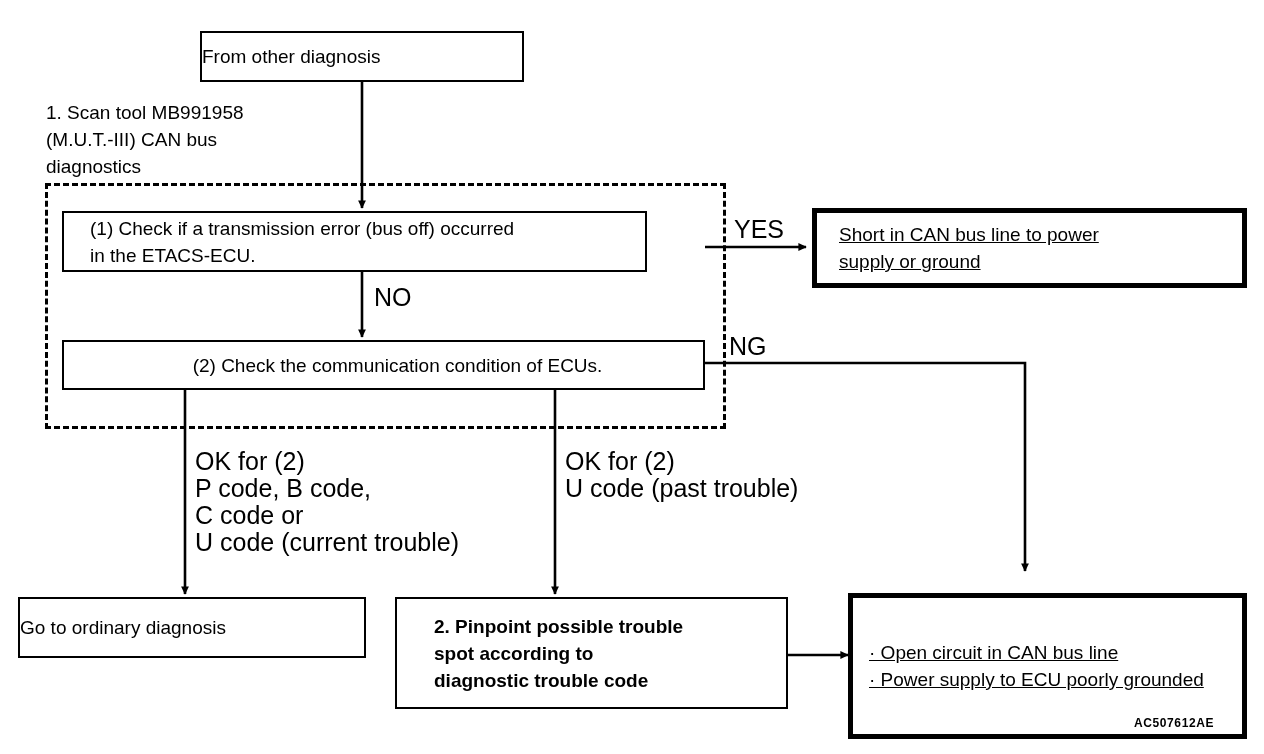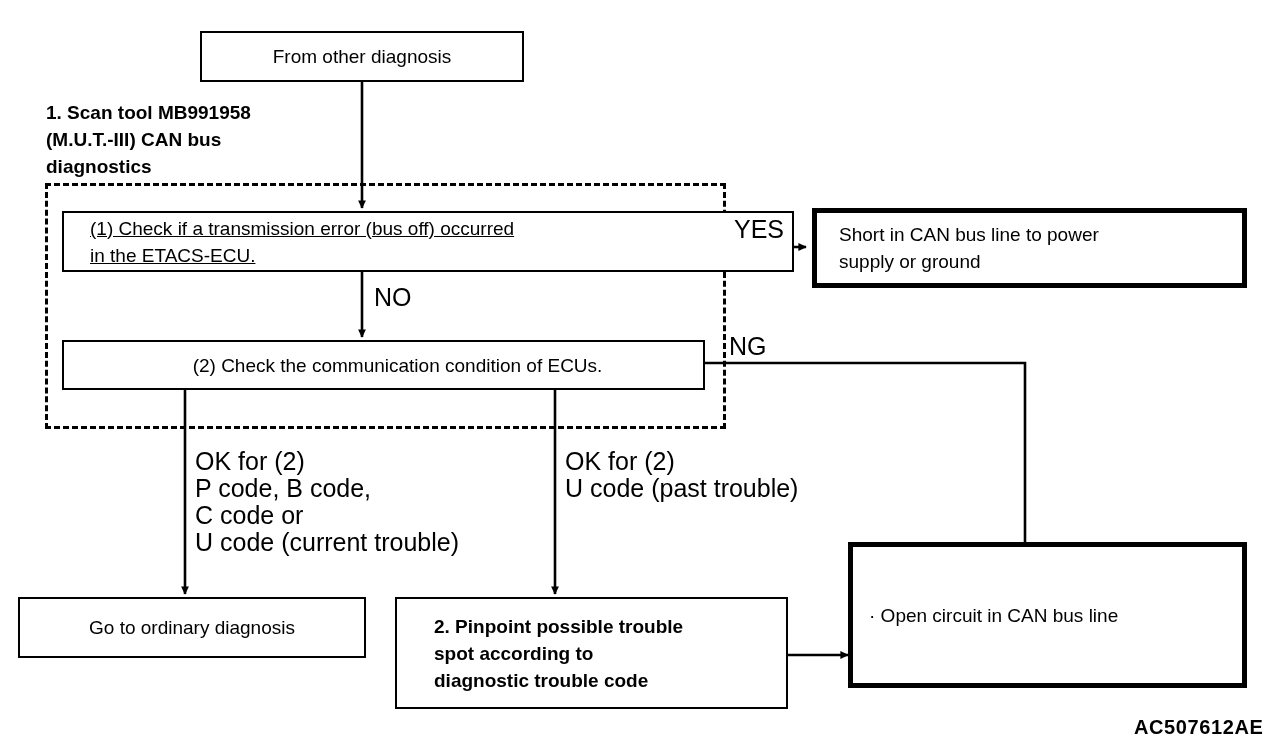--- a/index.html
+++ b/index.html
@@ -23,28 +23,28 @@
     box-sizing: border-box;
     background: #ffffff;
     display: flex;
     align-items: center;
   }
   .node-thin {
     border: 2px solid #000000;
   }
   .node-thick {
     border: 5px solid #000000;
+    text-decoration: underline;
   }
   .node-text {
     font-size: 19px;
     line-height: 27px;
     white-space: pre-line;
   }
   .center-text {
-    justify-content: center;
     text-align: center;
   }
   .left-text {
     justify-content: flex-start;
     padding-left: 28px;
   }
   .bold-text {
     font-weight: bold;
   }
   .pad-l {
@@ -55,33 +55,33 @@
   }
   .group-box {
     position: absolute;
     box-sizing: border-box;
     border: 3px dashed #000000;
     background: transparent;
   }
   .group-title {
     position: absolute;
     font-size: 19px;
-    font-weight: bold;
+    font-weight: normal;
     line-height: 27px;
     white-space: pre-line;
   }
   .edge-label {
     position: absolute;
     font-size: 25px;
     line-height: 27px;
     white-space: pre-line;
   }
   .fig-id {
     position: absolute;
-    font-size: 20px;
+    font-size: 12px;
     font-weight: bold;
     letter-spacing: 0.6px;
     text-align: center;
   }
   svg.wires {
     position: absolute;
     left: 0;
     top: 0;
     width: 1264px;
     height: 754px;
@@ -118,21 +118,21 @@
   <div class="group-box" style="left:45px; top:183px; width:681px; height:246px;"></div>
 
   <div class="group-title" style="left:46px; top:99px; width:330px;">1. Scan tool MB991958
 (M.U.T.-III) CAN bus
     diagnostics</div>
 
   <div class="node node-thin center-text" style="left:200px; top:31px; width:324px; height:51px;">
     <div class="node-text">From other diagnosis</div>
   </div>
 
-  <div class="node node-thin left-text pad-l" style="left:62px; top:211px; width:732px; height:61px;text-decoration:underline;">
+  <div class="node node-thin left-text pad-l" style="left:62px; top:211px; width:585px; height:61px;">
     <div class="node-text">(1) Check if a transmission error (bus off) occurred
 in the ETACS-ECU.</div>
   </div>
 
   <div class="node node-thin left-text" style="left:62px; top:340px; width:643px; height:50px; justify-content:center;">
     <div class="node-text">(2) Check the communication condition of ECUs.</div>
   </div>
 
   <div class="node node-thick left-text pad-l2" style="left:812px; top:208px; width:435px; height:80px;">
     <div class="node-text">Short in CAN bus line to power
@@ -142,23 +142,24 @@
   <div class="node node-thin center-text" style="left:18px; top:597px; width:348px; height:61px;">
     <div class="node-text">Go to ordinary diagnosis</div>
   </div>
 
   <div class="node node-thin left-text" style="left:383px; top:597px; width:393px; height:112px; padding-left:37px;margin-left:12px;">
     <div class="node-text bold-text">2. Pinpoint possible trouble
      spot according to
      diagnostic trouble code</div>
   </div>
 
-  <div class="node node-thick left-text" style="left:848px; top:542px; width:399px; height:146px; padding-left:16px; align-items:center;">
+  <div class="node node-thick left-text" style="left:848px; top:593px; width:399px; height:146px; padding-left:16px; align-items:center;">
     <div>
       <div class="node-text">· Open circuit in CAN bus line</div>
+      <div class="node-text">· Power supply to ECU poorly grounded</div>
     </div>
   </div>
 
   <div class="edge-label" style="left:734px; top:216px;">YES</div>
 
   <div class="edge-label" style="left:374px; top:284px;">NO</div>
 
   <div class="edge-label" style="left:729px; top:333px;">NG</div>
 
   <div class="edge-label" style="left:195px; top:448px; width:290px;">OK for (2)

